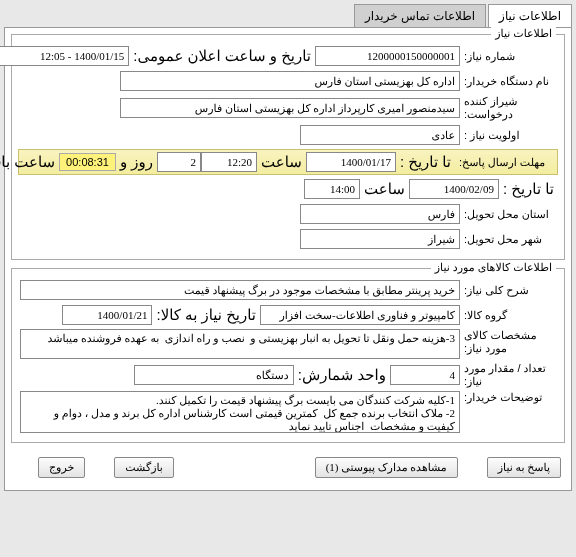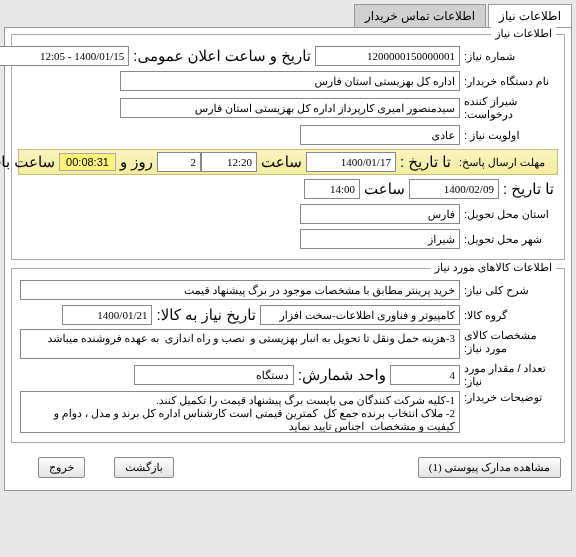--- a/index.html
+++ b/index.html
@@ -212,19 +212,20 @@
       <div class="row" style="align-items:flex-start">
         <span class="label">توضیحات خریدار:</span>
         <textarea class="tb w-xl" rows="3" style="">1-کلیه شرکت کنندگان می بایست برگ پیشنهاد قیمت را تکمیل کنند.
 2- ملاک انتخاب برنده جمع کل  کمترین قیمتی است کارشناس اداره کل برند و مدل ، دوام و کیفیت و مشخصات  اجناس تایید نماید</textarea>
       </div>
 
     </div>
   </div>
 
   <div class="toolbar">
+    <button class="btn">پاسخ به نیاز</button>
     <button class="btn">مشاهده مدارک پیوستی (1)</button>
     <div class="spacer"></div>
     <button class="btn">بازگشت</button>
     <button class="btn">خروج</button>
   </div>
 
 </div>
 
 </body></html>

